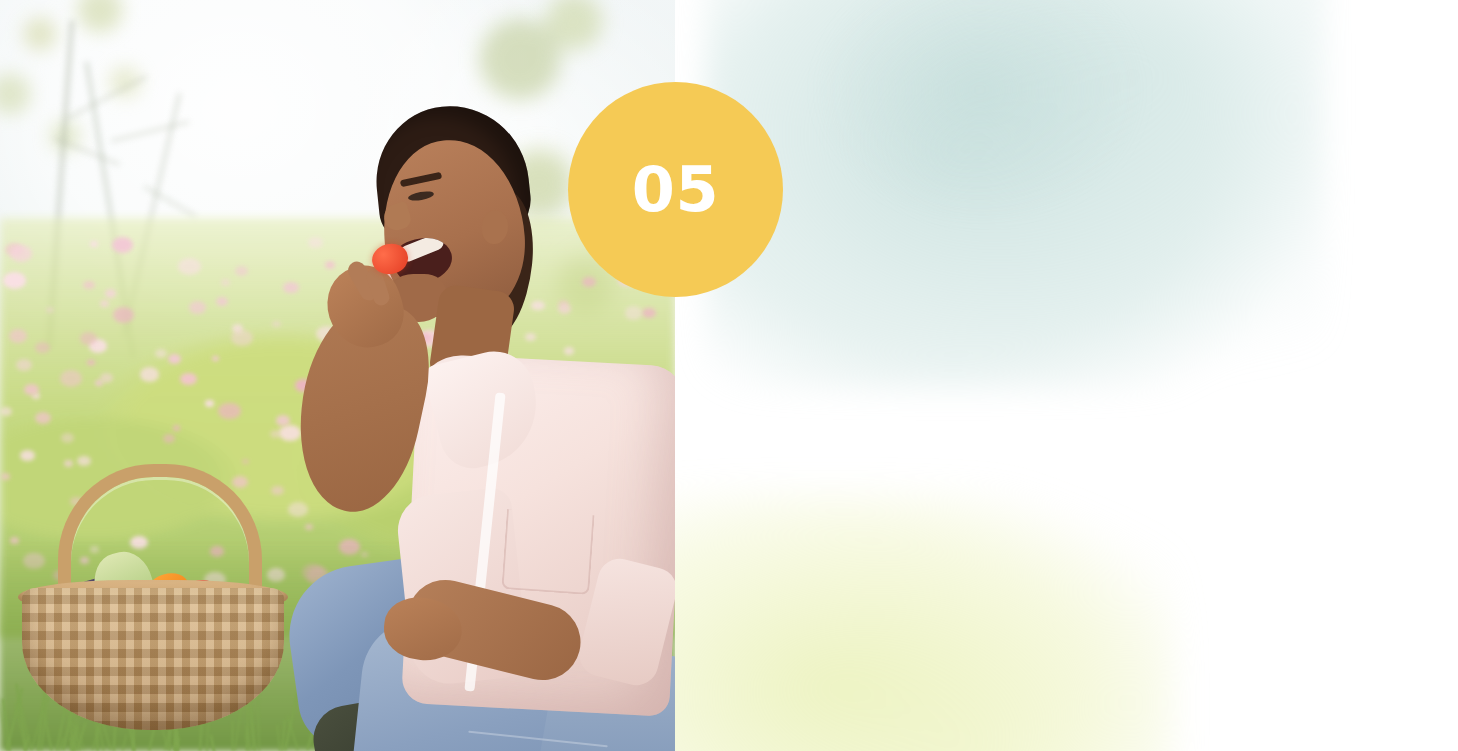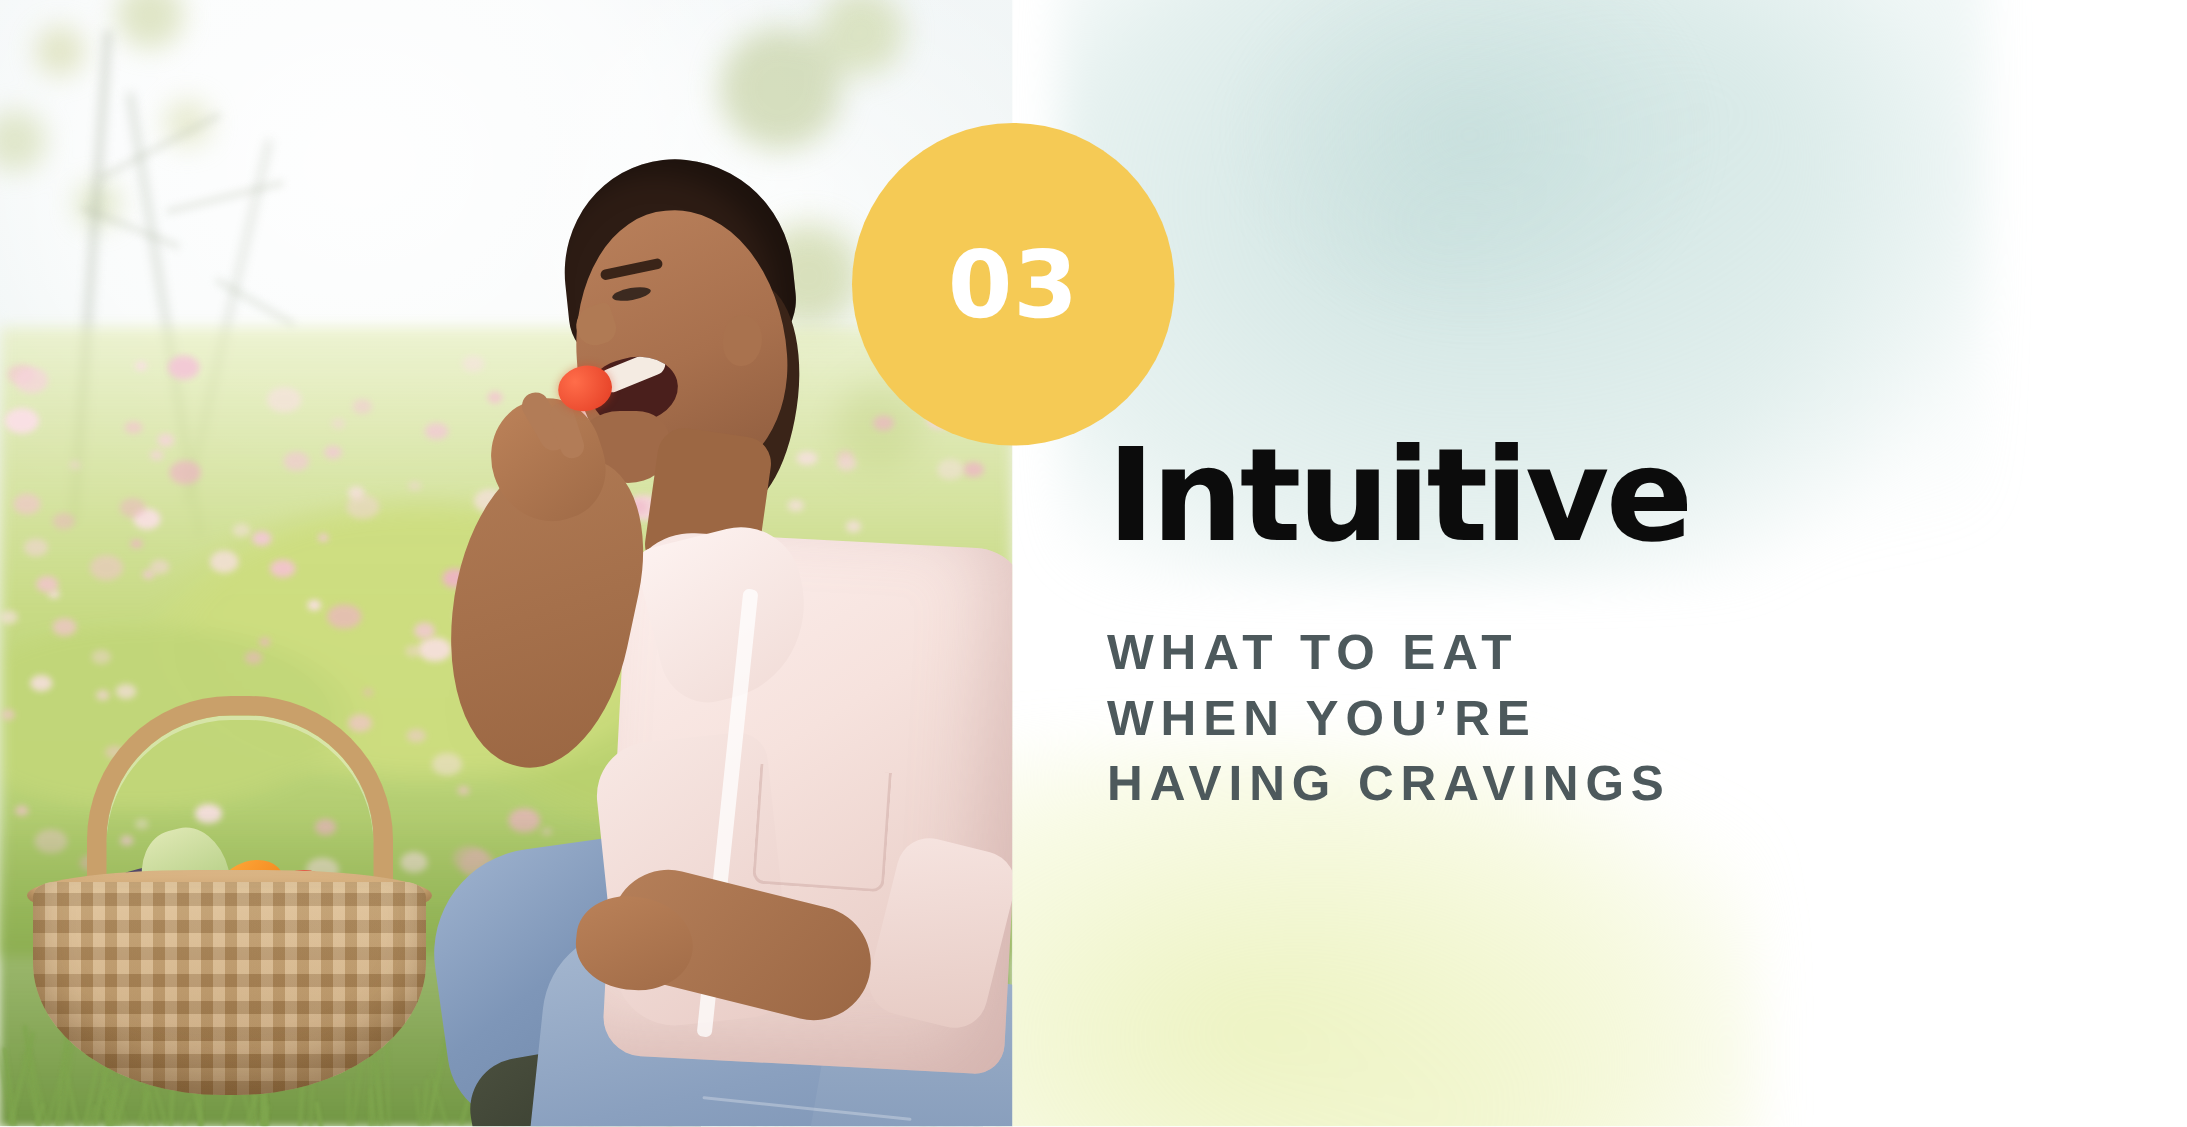--- a/index.html
+++ b/index.html
@@ -677,27 +677,22 @@
     </div>
   </div>
 
   <div class="panel">
     <div class="wash-teal"></div>
     <div class="wash-teal2"></div>
     <div class="wash-lime"></div>
   </div>
 
   <div class="num-circle">
-    <span>03</span>
+    <span>05</span>
   </div>
 
   <div class="textblock">
     <h1 class="title">
-      <span>Intuitive</span><br>
+      <br>
     </h1>
-    <p class="subtitle">
-      <span>WHAT TO EAT</span><br>
-      <span>WHEN YOU’RE</span><br>
-      <span>HAVING CRAVINGS</span>
-    </p>
   </div>
 
 </div>
 
 </body></html>

